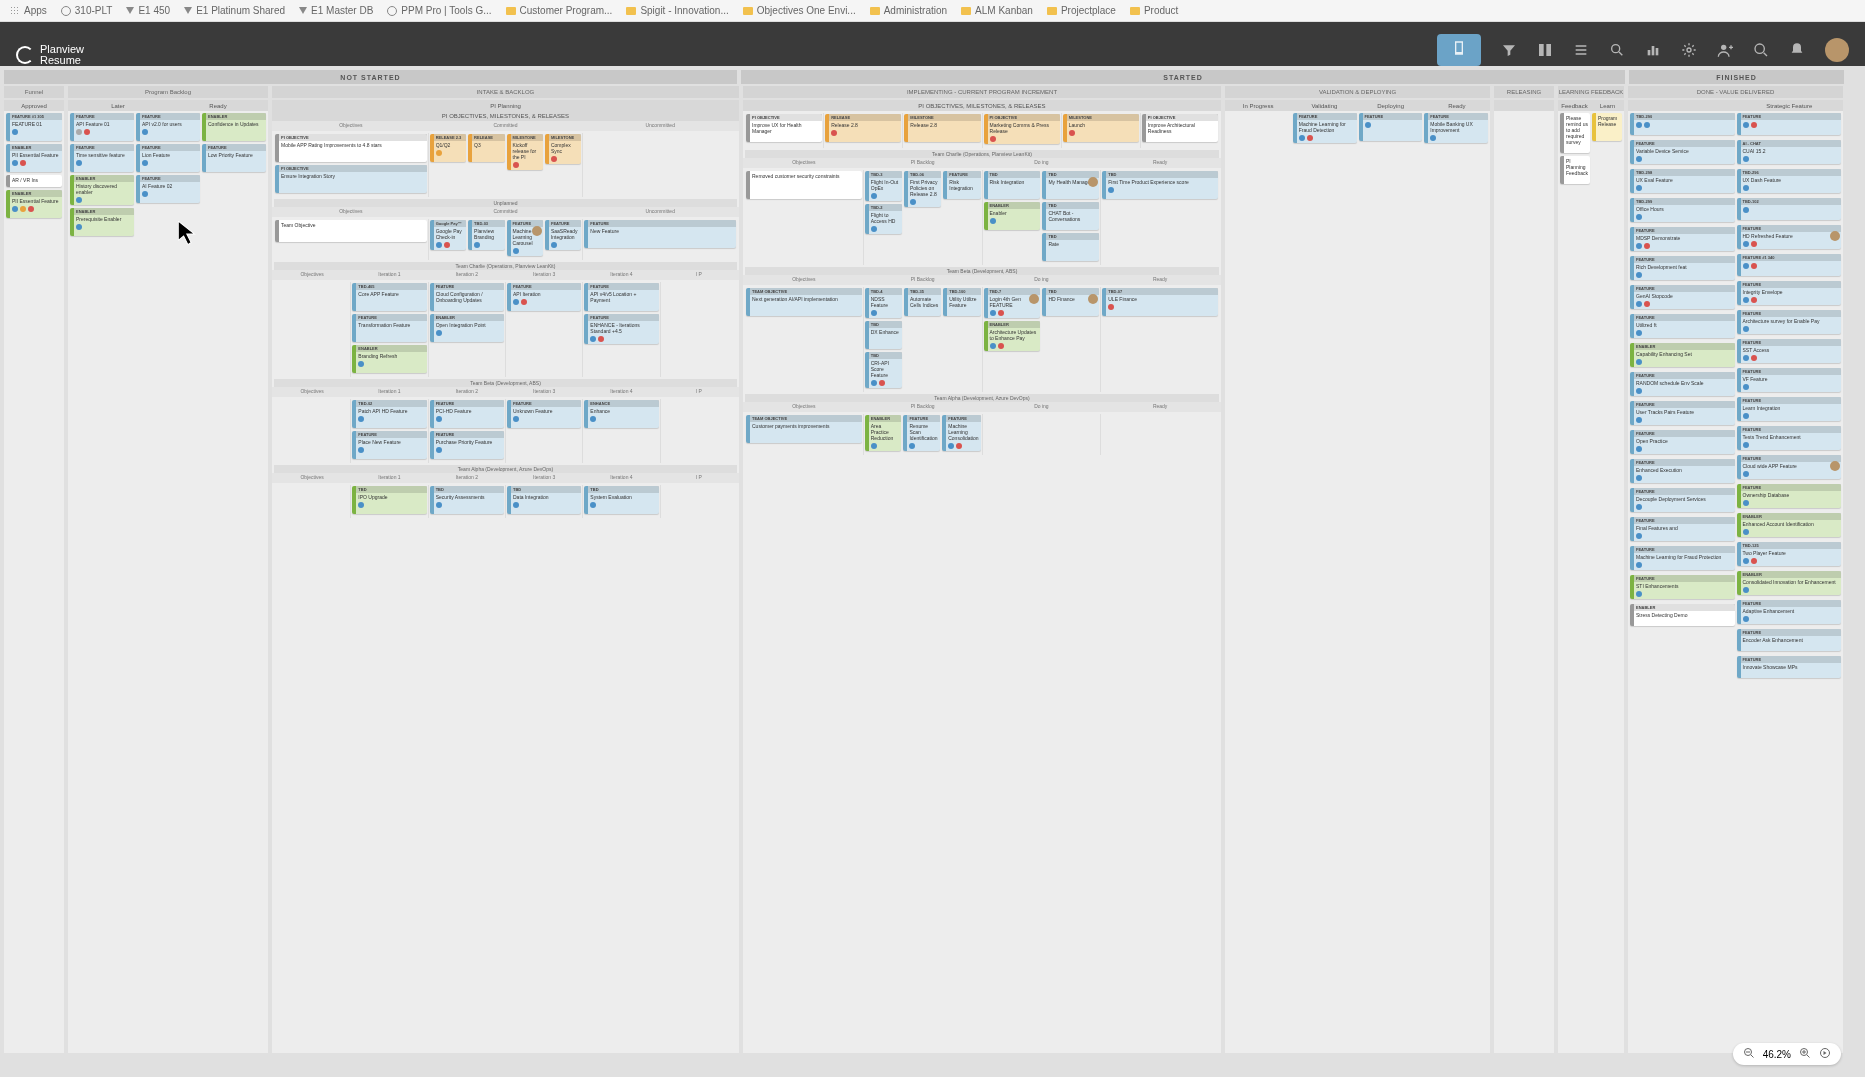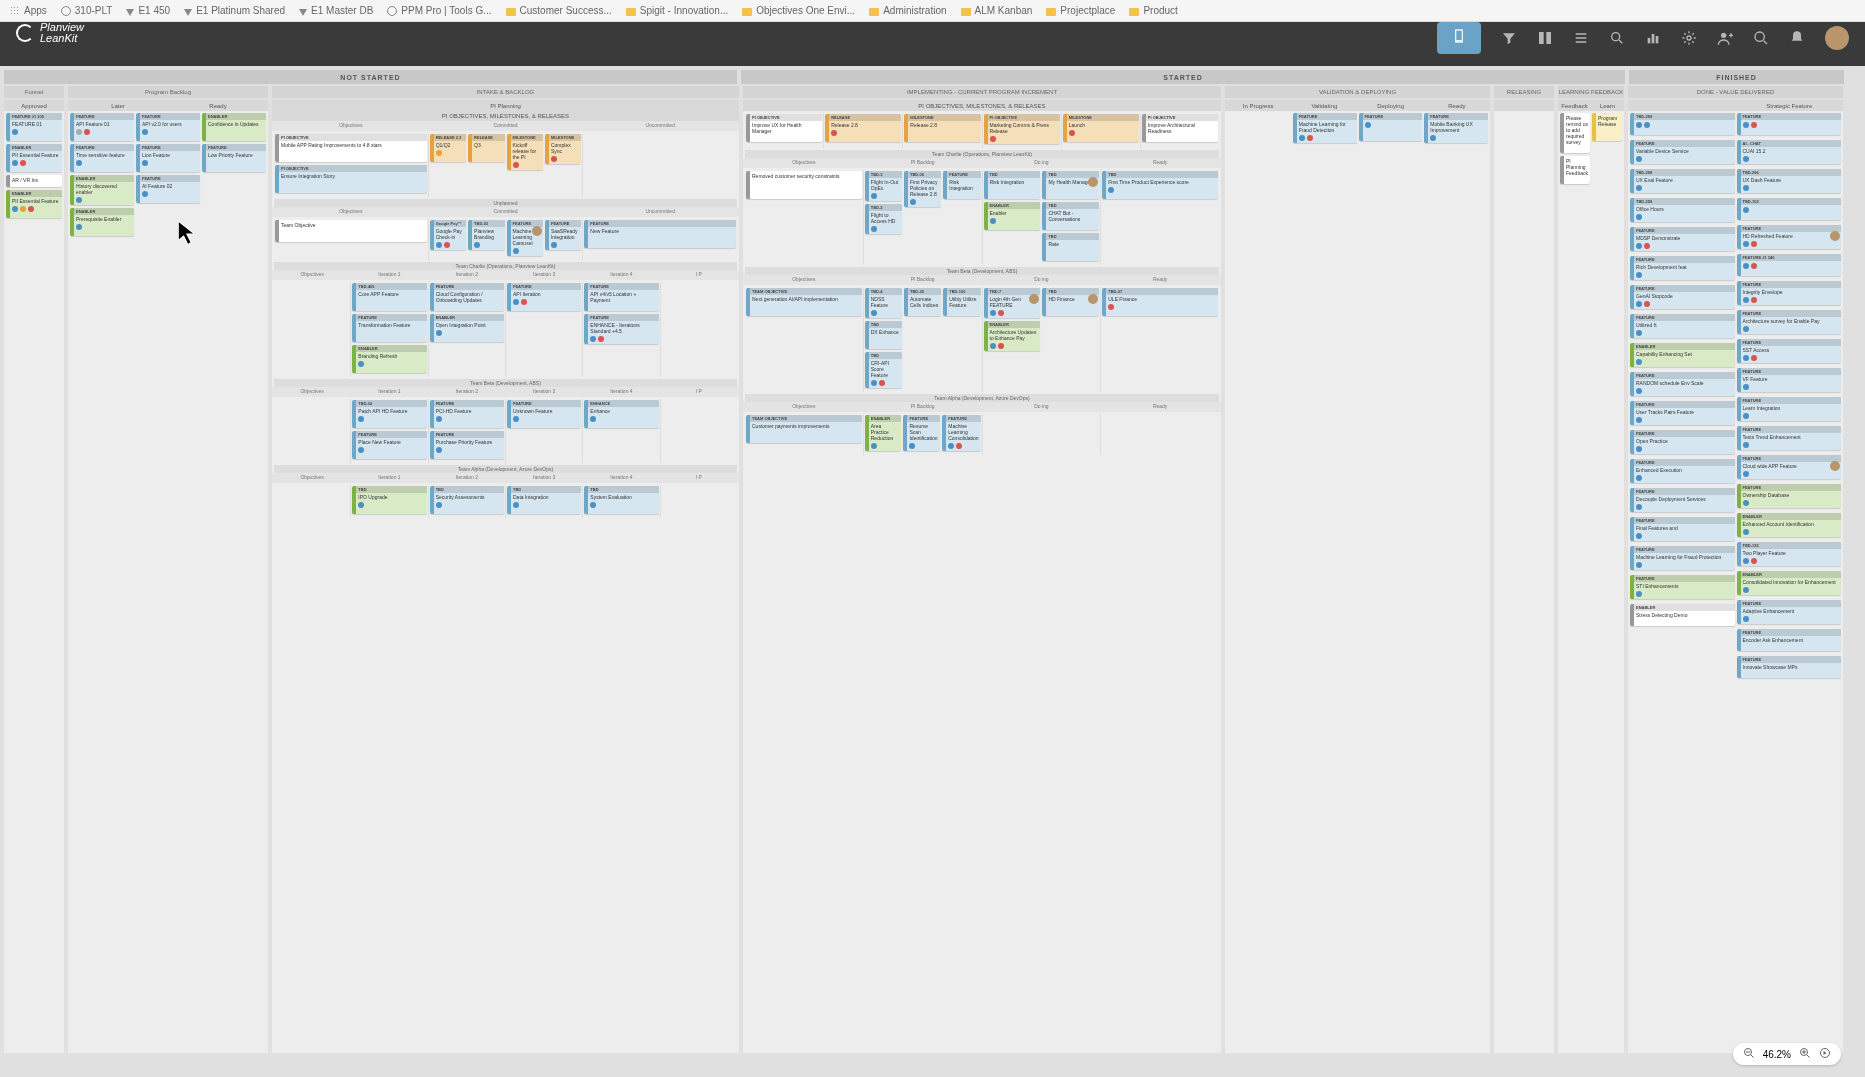--- a/index.html
+++ b/index.html
@@ -1,28 +1,28 @@
 <!DOCTYPE html>
 <html><head>
 <meta charset="utf-8">
 <style>
 * { margin: 0; padding: 0; box-sizing: border-box; font-family: Arial, sans-serif; }
 body { background: #e8e8e8; width: 1865px; height: 1077px; overflow: hidden; }
 
 
 .browser-tabs { background: #f5f5f5; height: 22px; display: flex; align-items: center; padding: 0 10px; gap: 14px; font-size: 10px; color: #666; border-bottom: 1px solid #ddd; }
-.browser-tabs .btab { display: flex; align-items: flex-end; gap: 4px; cursor: pointer; white-space: nowrap; }
+.browser-tabs .btab { display: flex; align-items: center; gap: 4px; cursor: pointer; white-space: nowrap; }
 .btab-icon { width: 10px; height: 10px; display: inline-block; }
 .btab-icon.apps { background: radial-gradient(circle, #999 1px, transparent 1px); background-size: 3px 3px; }
 .btab-icon.globe { border: 1px solid #888; border-radius: 50%; }
 .btab-icon.pv { width: 0; height: 0; border-left: 4px solid transparent; border-right: 4px solid transparent; border-top: 7px solid #888; }
 .btab-icon.folder { background: #f2c14e; width: 10px; height: 8px; border-radius: 1px; }
 
 
-.app-header { background: #3a3a3a; height: 44px; display: flex; align-items: flex-start; padding: 0 16px; color: #fff; justify-content: space-between; font-style: italic; }
+.app-header { background: #3a3a3a; height: 44px; display: flex; align-items: flex-end; padding: 0 16px; color: #fff; justify-content: space-between; }
 .app-header-left { display: flex; align-items: center; gap: 12px; }
 .logo { display: flex; align-items: center; gap: 6px; }
 .logo-icon { width: 18px; height: 18px; border: 2px solid #fff; border-radius: 50%; border-right-color: transparent; }
 .logo-text { font-size: 11px; line-height: 1; }
 .program-badge { background: #7cb342; padding: 3px 10px; border-radius: 3px; font-size: 12px; font-weight: bold; margin-left:10px;}
 .board-title { font-size: 16px; font-weight: 500; }
 .board-subtitle { font-size: 10px; color: #aaa; }
 .title-block { display: flex; flex-direction: column; }
 .title-row { display: flex; align-items: center; gap: 8px; }
 .app-header-right { display: flex; align-items: center; gap: 20px; }
@@ -113,21 +113,21 @@
   <div class="btab">
       <span class="btab-icon pv"></span>
       <span>E1 Master DB</span>
     </div>
   <div class="btab">
       <span class="btab-icon globe"></span>
       <span>PPM Pro | Tools G...</span>
     </div>
   <div class="btab">
       <span class="btab-icon folder"></span>
-      <span>Customer Success...</span>
+      <span>Customer Program...</span>
     </div>
   <div class="btab">
       <span class="btab-icon folder"></span>
       <span>Spigit - Innovation...</span>
     </div>
   <div class="btab">
       <span class="btab-icon folder"></span>
       <span>Objectives One Envi...</span>
     </div>
   <div class="btab">
@@ -147,21 +147,21 @@
       <span>Product</span>
     </div>
 </div>
 
 <div class="app-header">
   <div class="app-header-left">
     <div class="logo">
       <span class="logo-icon"></span>
       <div class="logo-text">
         <div>Planview</div>
-        <div>LeanKit</div>
+        <div>Resume</div>
       </div>
     </div>
   </div>
   <div class="app-header-right">
     <span class="phone-btn"><svg class="hdr-icon" viewBox="0 0 24 24">
           <path fill="#fff" d="M6 2h12v20H6z M8 4v14h8V4z"></path>
         </svg></span>
     <span class="hdr-icon"><svg viewBox="0 0 24 24">
           <path d="M3 5h18l-7 8v6l-4 2v-8z"></path>
         </svg></span>

